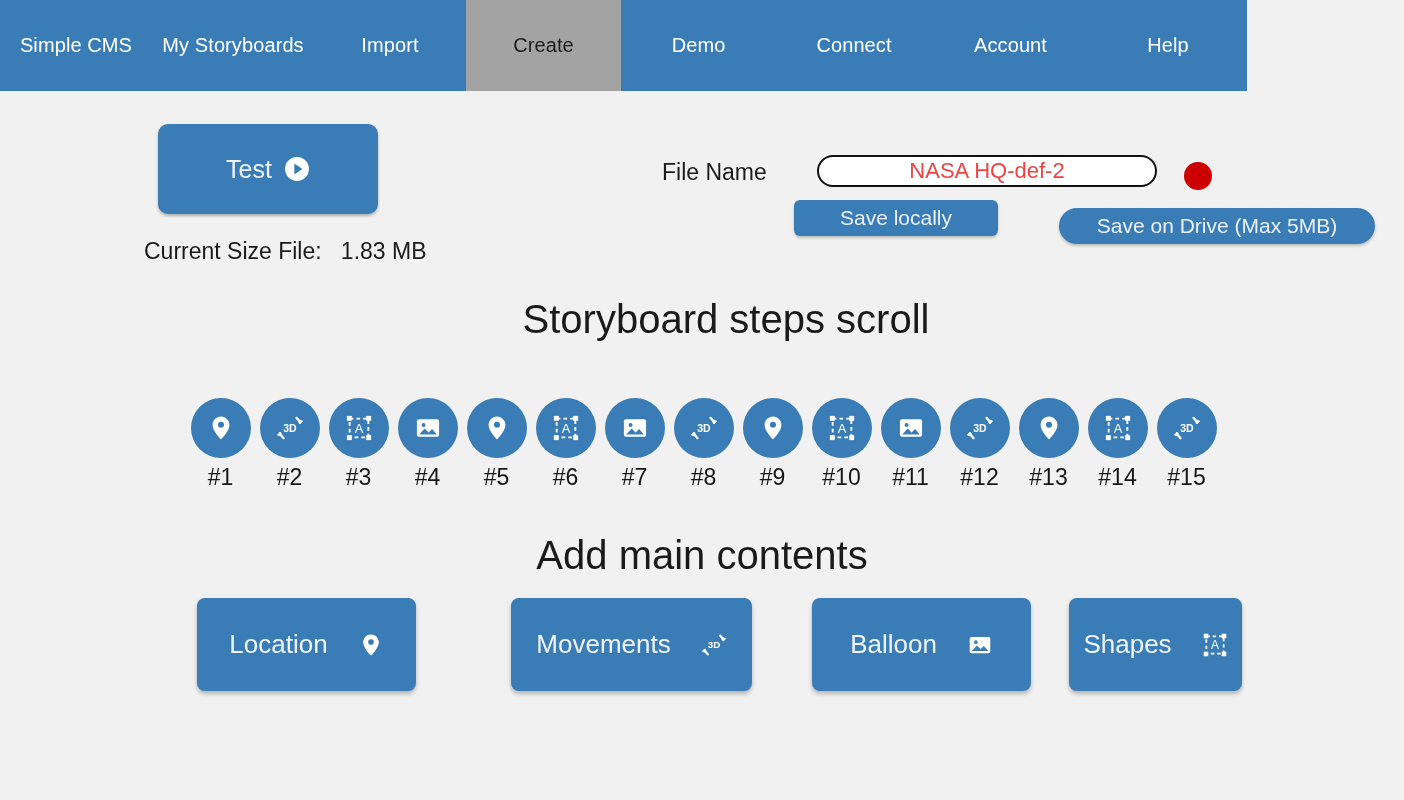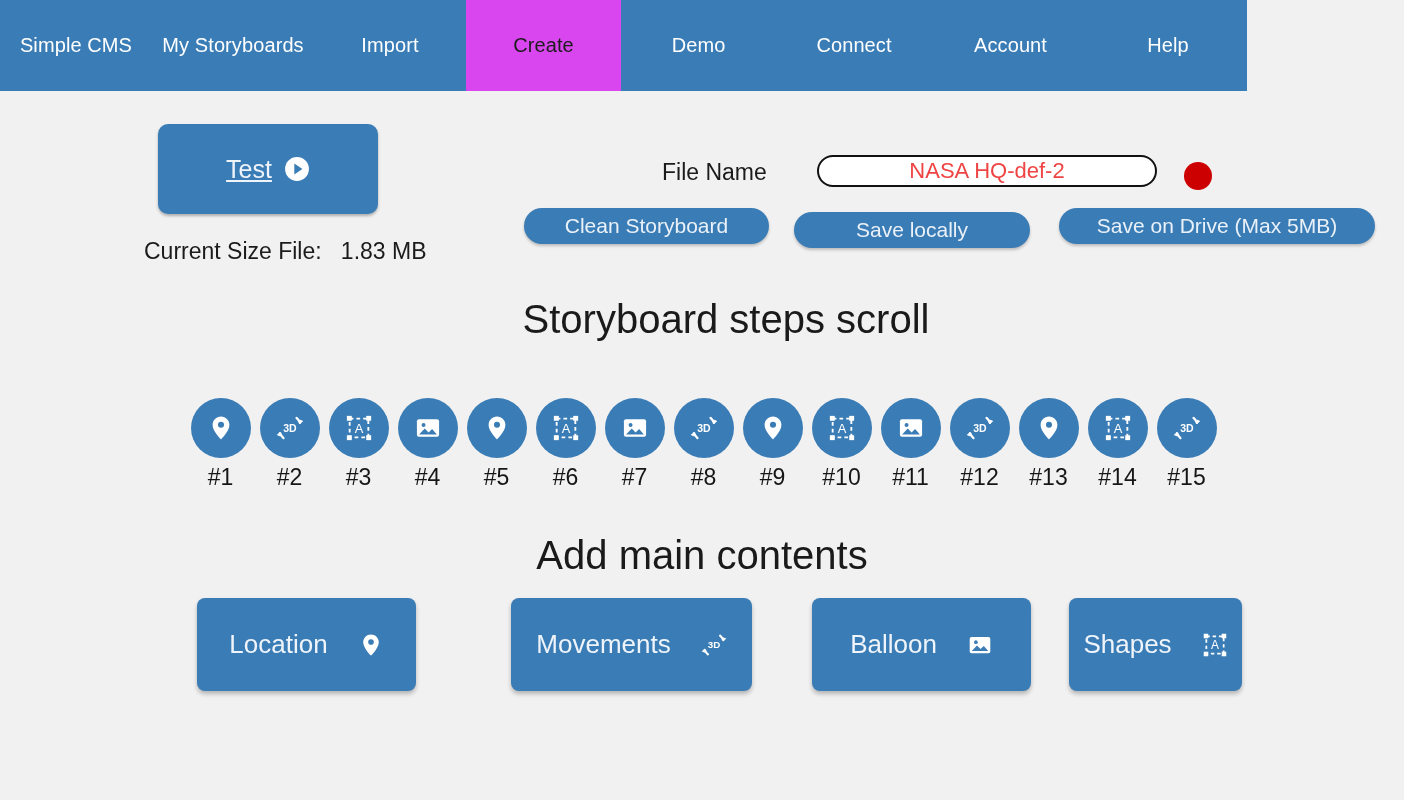--- a/index.html
+++ b/index.html
@@ -23,37 +23,36 @@
     background: #3a7cb5;
     color: #ffffff;
     font-size: 20px;
     letter-spacing: .1px;
     height: 91px;
     box-sizing: border-box;
     white-space: nowrap;
     cursor: pointer;
   }
   .nav-tab.active {
-    background: #d946ef;
+    background: #a3a3a3;
     color: #1c1c1c;
   }
 
   
   .test-btn {
     position: absolute; left: 158px; top: 124px;
     width: 220px; height: 90px;
     background: #3a7cb5;
     border-radius: 10px;
     display: flex; align-items: center; justify-content: center;
     gap: 12px;
     color: #eef4fa;
     font-size: 25px;
     box-shadow: 0 2px 3px rgba(0,0,0,.28);
     cursor: pointer;
-    text-decoration: underline;
   }
   .play-icon { width: 26px; height: 26px; display:block; }
 
   .size-line {
     position: absolute; left: 144px; top: 238px;
     font-size: 23px; color: #1b1b1b; white-space: nowrap;
   }
 
   
   .filename-label {
@@ -85,21 +84,21 @@
     background: #3a7cb5;
     border-radius: 18px;
     color: #eaf1f8;
     font-size: 21px;
     display: flex; align-items: center; justify-content: center;
     box-shadow: 0 2px 3px rgba(0,0,0,.22);
     white-space: nowrap;
     cursor: pointer;
   }
   #pill-clean { left: 524px; top: 208px; width: 245px; }
-  #pill-savelocal { left: 794px; top: 212px; width: 236px; }
+  #pill-savelocal { left: 794px; top: 200px; width: 204px; border-radius: 6px; }
   #pill-savedrive { left: 1059px; top: 208px; width: 316px; }
 
   
   .section-title {
     position: absolute; left: 0; width: 1404px;
     text-align: center;
     font-size: 40px; color: #1a1a1a; font-weight: normal;
     margin: 0;
   }
   #title-steps { top: 297px; margin-left: 24px; }
@@ -176,21 +175,20 @@
   <div class="size-line">
     <span>Current Size File:</span>
     &nbsp;
     <span>1.83 MB</span>
   </div>
 
   <div class="filename-label">File Name</div>
   <input class="filename-input" type="text" value="NASA HQ-def-2" placeholder="File name" style="">
   <div class="rec-dot"></div>
 
-  <div class="pill" id="pill-clean">Clean Storyboard</div>
   <div class="pill" id="pill-savelocal">Save locally</div>
   <div class="pill" id="pill-savedrive">Save on Drive (Max 5MB)</div>
 
   <h2 class="section-title" id="title-steps">Storyboard steps scroll</h2>
 
   <div class="steps-strip" id="steps-strip">
       <div class="step">
         <div class="step-circle">
           <span class="step-icon"><svg viewBox="0 0 24 24" width="28" height="28">
               <path fill="#ffffff" d="M12 2.2c-4 0-7.2 3.2-7.2 7.2 0 5.4 7.2 12.4 7.2 12.4s7.2-7 7.2-12.4c0-4-3.2-7.2-7.2-7.2z"></path>

